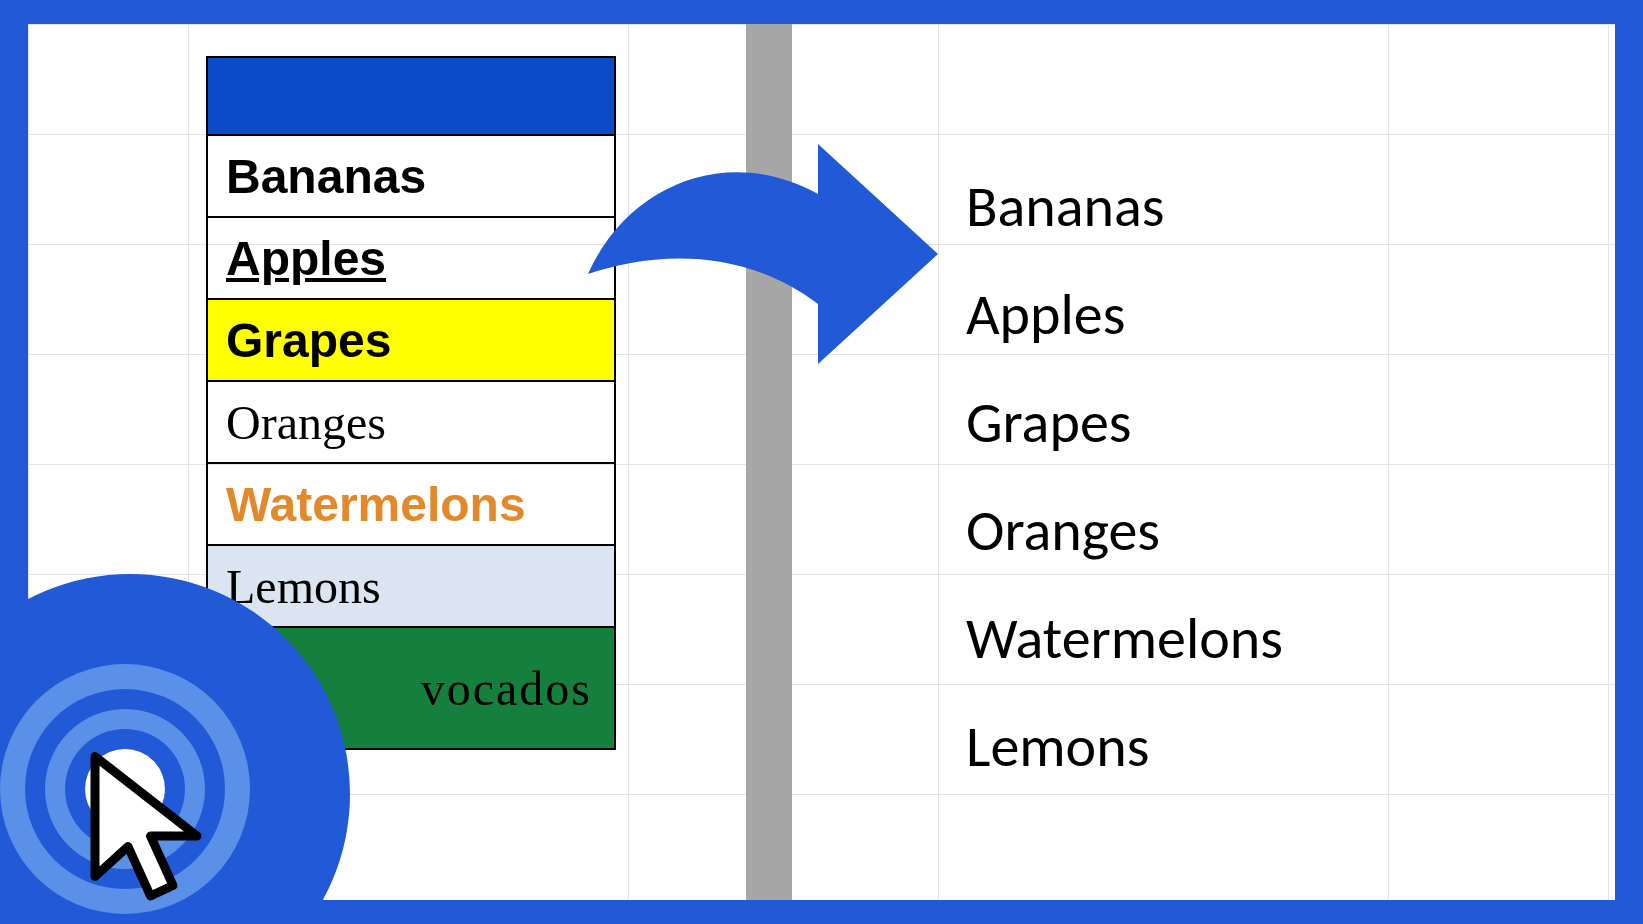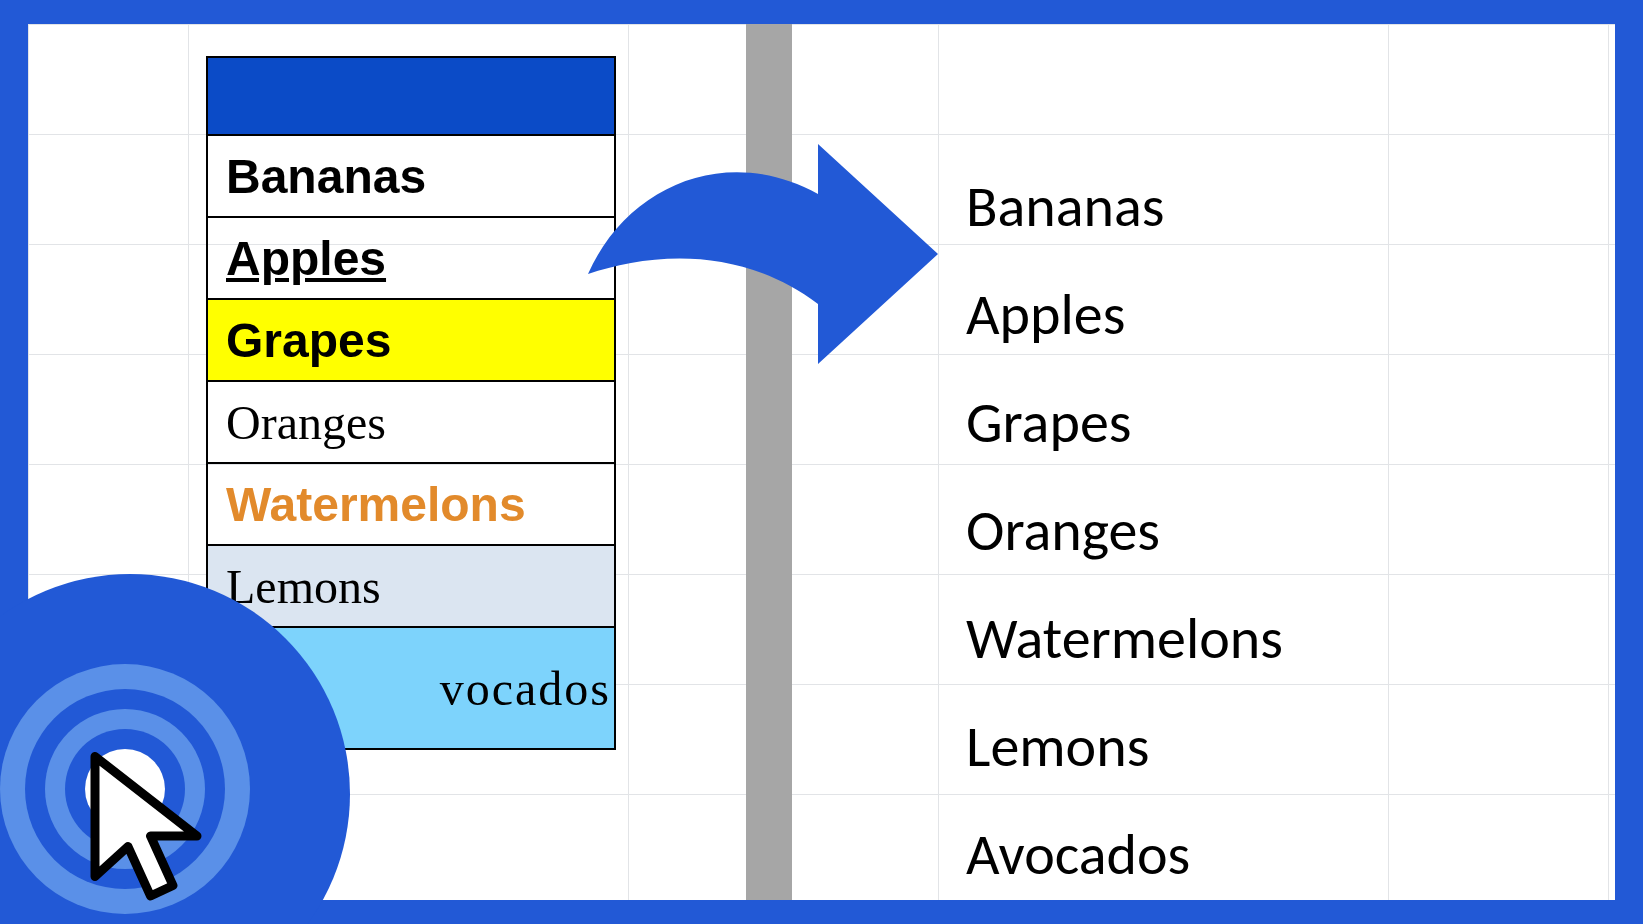--- a/index.html
+++ b/index.html
@@ -66,26 +66,26 @@
     }
     .left-table .row:last-child { border-bottom: none; }
     .r-bananas { font-weight: 700; font-family: Arial, sans-serif; }
     .r-apples  { font-weight: 700; text-decoration: underline; font-family: Arial, sans-serif; }
     .r-grapes  { font-weight: 700; background: #ffff00; font-family: Arial, sans-serif; }
     .r-oranges { font-family: Georgia, 'Times New Roman', serif; font-size: 50px; }
     .r-watermelons { color: #e28a2b; font-weight: 700; font-family: Arial, sans-serif; }
     .r-lemons  { font-family: Georgia, 'Times New Roman', serif; font-size: 50px; background: #dbe5f1; padding-left: 20px;}
     .r-avocados {
       font-family: Georgia, 'Times New Roman', serif;
-      background: #7dd3fc;
+      background: #15803d;
       font-size: 76px;
       height: 120px !important;
       letter-spacing: 2px;
       justify-content: flex-end;
-      padding-right: 3px;
+      padding-right: 22px;
     }
     
     .right-list {
       position: absolute;
       left: 938px;
       top: 128px;
     }
     .right-list .item {
       height: 108px;
       display: flex;
@@ -165,21 +165,20 @@
     <div class="row r-avocados">vocados</div>
   </div>
 
   <div class="right-list">
     <div class="item">Bananas</div>
     <div class="item">Apples</div>
     <div class="item">Grapes</div>
     <div class="item">Oranges</div>
     <div class="item">Watermelons</div>
     <div class="item">Lemons</div>
-    <div class="item">Avocados</div>
   </div>
 
   <svg class="arrow" viewBox="0 0 380 260">
     <path d="M 20 170
              C 60 80, 160 40, 250 90
              L 250 40
              L 370 150
              L 250 260
              L 250 200
              C 170 140, 80 150, 20 170 Z" fill="#2259d6"></path>

